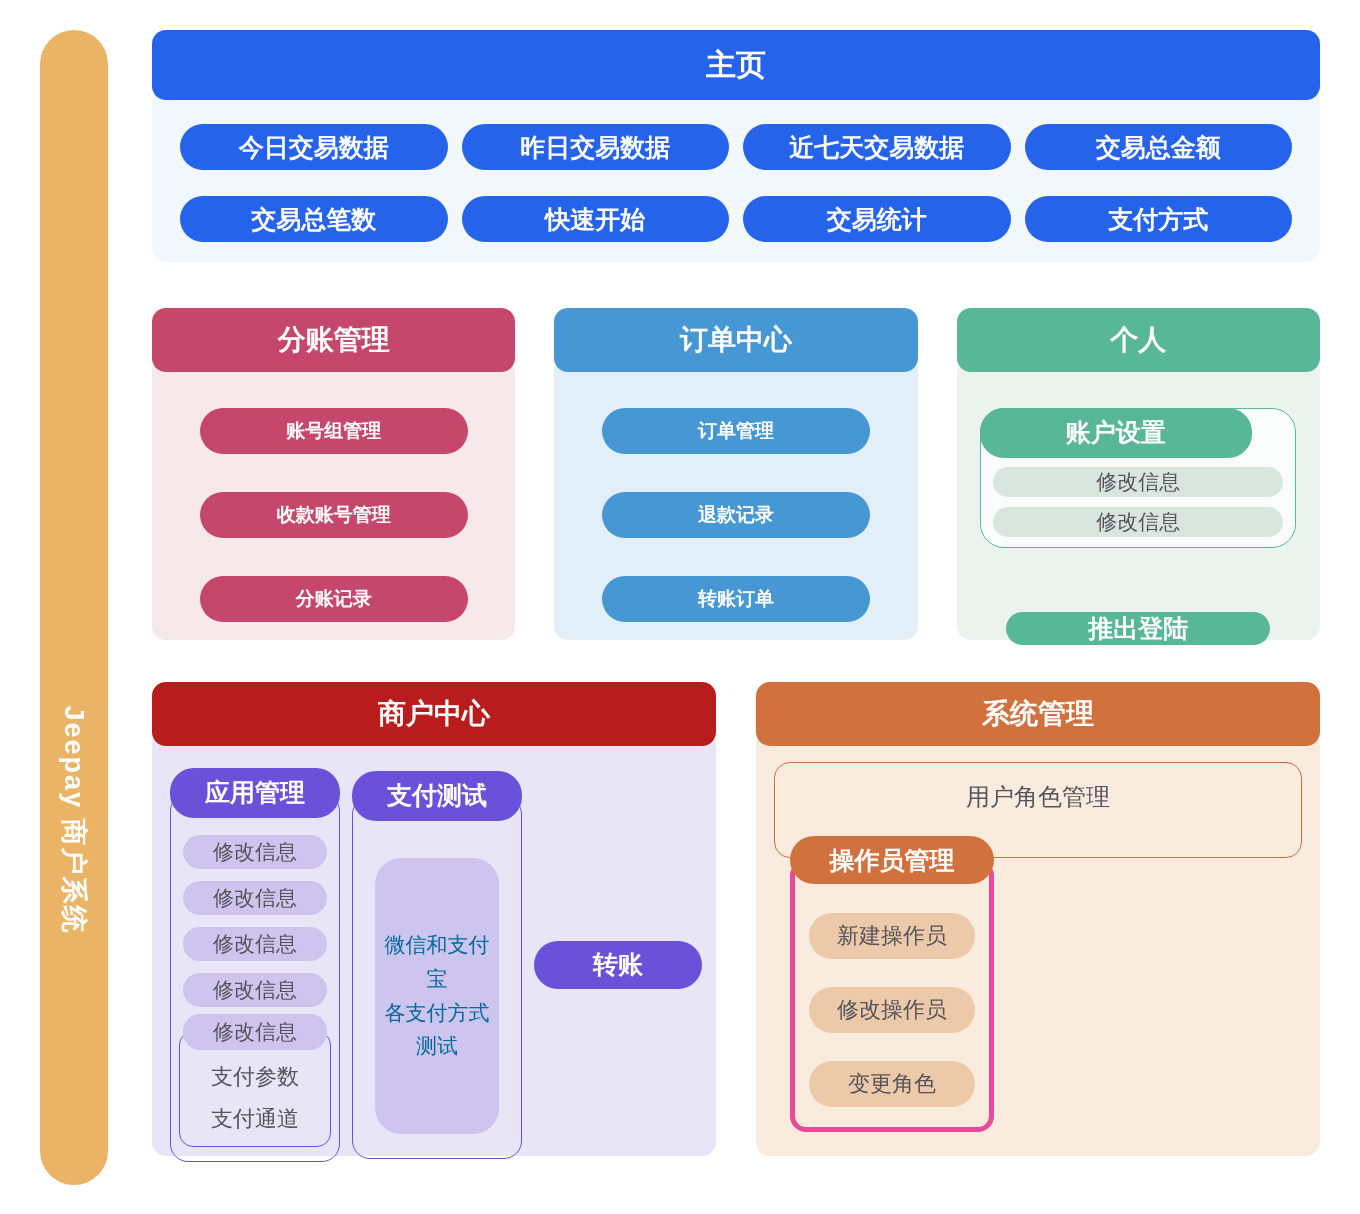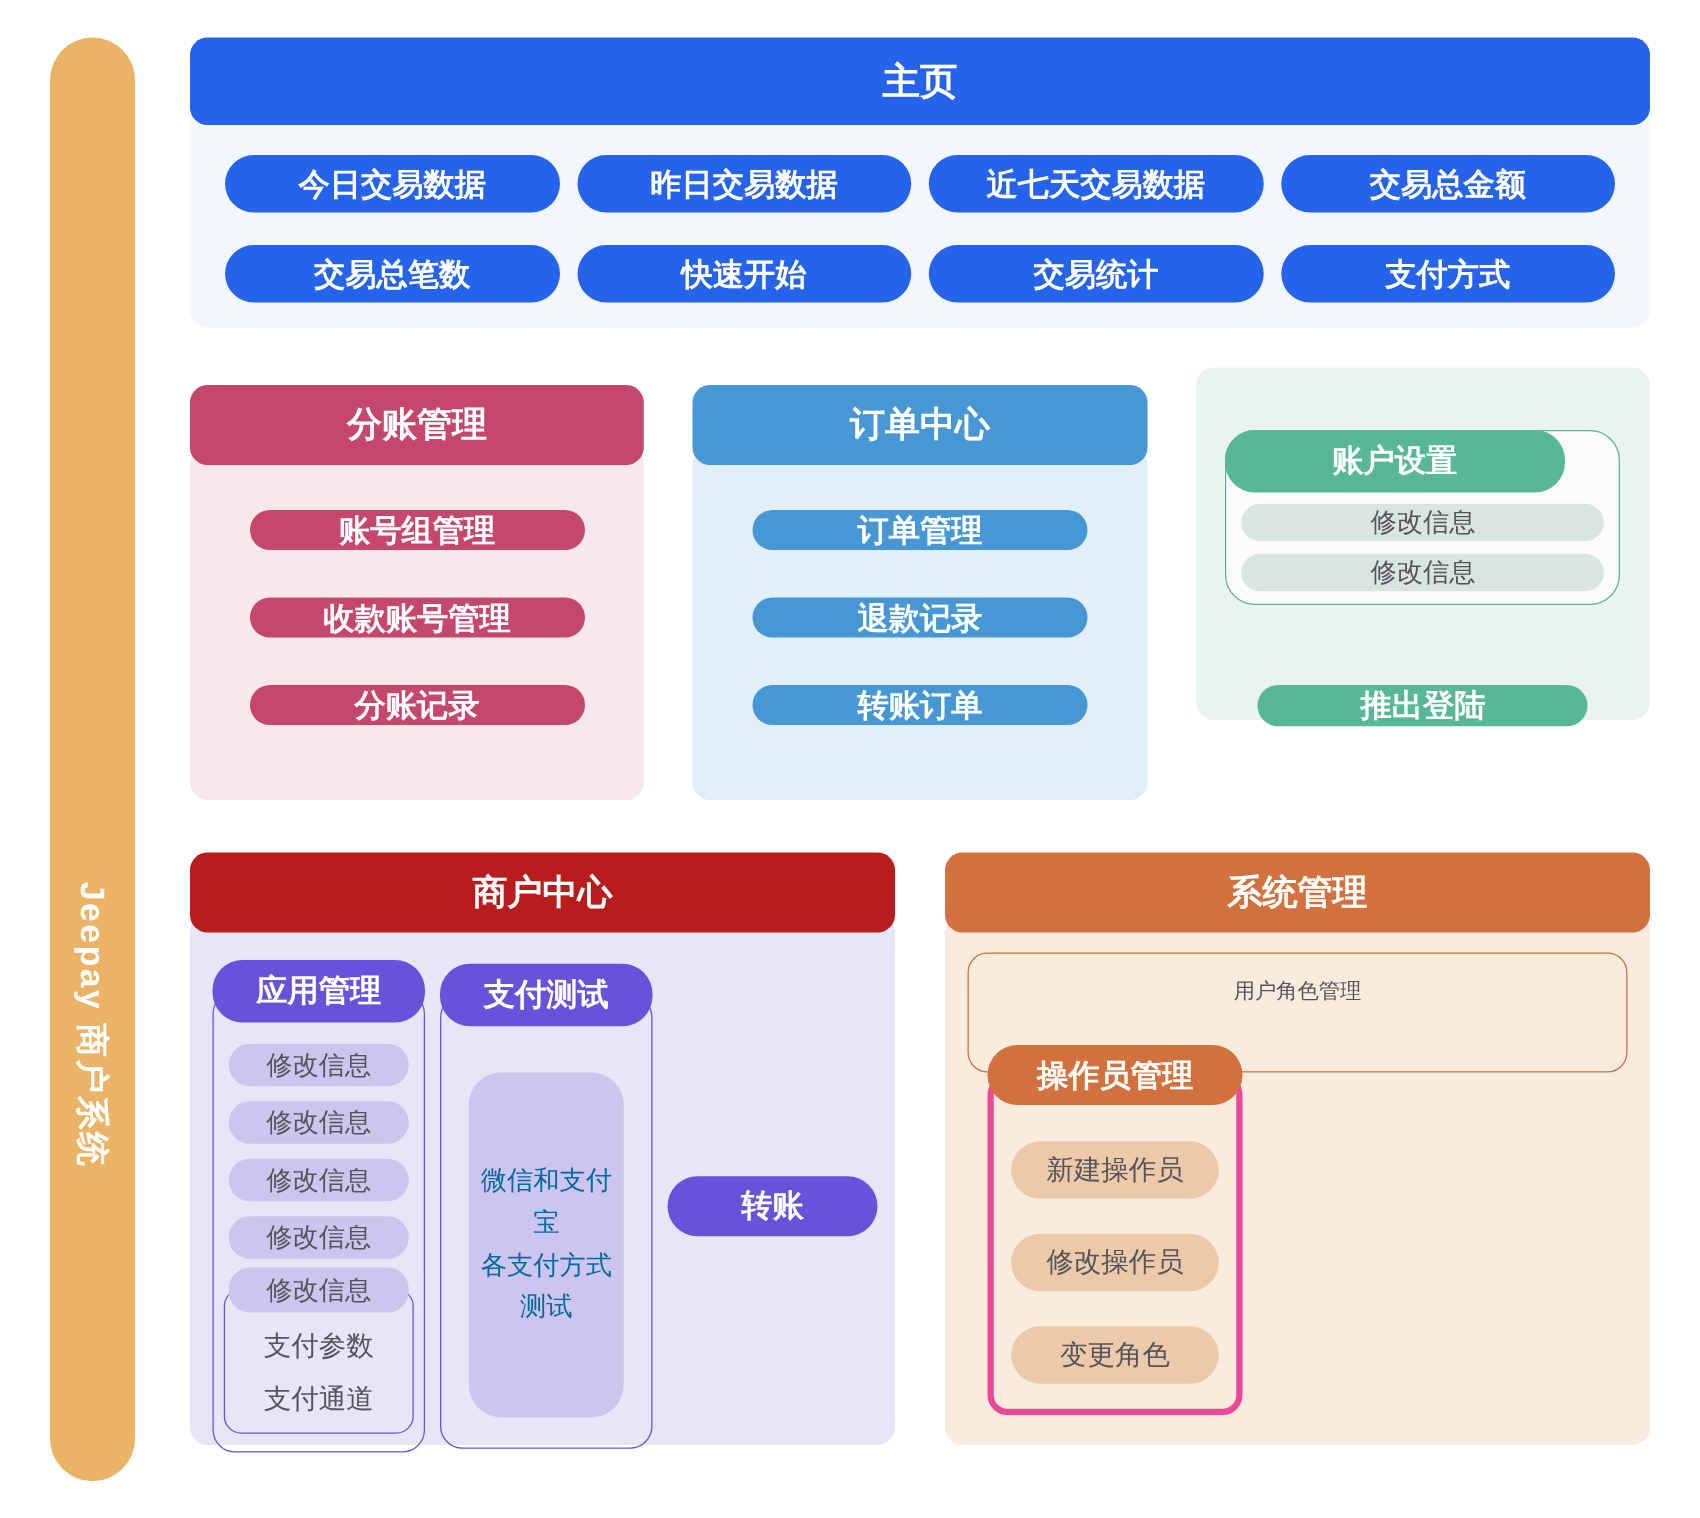--- a/index.html
+++ b/index.html
@@ -32,21 +32,21 @@
   .pill-row { display:flex; gap:14px; }
   .pill-row + .pill-row { margin-top:26px; }
   .pill-row .pill { flex:1; height:46px; font-size:25px; background:#2563EB; border-radius:23px; }
 
   
   .row-mid { margin-top:46px; display:flex; gap:39px; }
   .row-mid .sec { flex:1; }
   .row-mid .sec-head { height:64px; font-size:28px; }
   .row-mid .sec-body { height:282px; display:flex; flex-direction:column; align-items:center;
                        padding-top:50px; gap:38px; }
-  .node-pill { width:268px; height:32px; font-size:25px; font-weight:600; border-radius:23px; }
+  .node-pill { width:268px; height:46px; font-size:19px; font-weight:600; border-radius:23px; }
 
   .ledger-head { background:#C5486C; }
   .ledger-body { background:#F6E8EB; }
   .ledger-body .node-pill { background:#C5486C; }
 
   .orders-head { background:#4697D3; }
   .orders-body { background:#E2EFF8; }
   .orders-body .node-pill { background:#4697D3; }
 
   .personal-head { background:#58B796; }
@@ -81,21 +81,21 @@
   .nested-head { position:absolute; top:-18px; left:3px; right:3px; height:36px; margin:0; }
   .nested-item { text-align:center; line-height:42px; font-size:22px; color:#55545C; }
   .paytest-block { margin:20px 10px 14px; height:276px; background:#CDC5ED; border-radius:26px;
                    display:flex; align-items:center; justify-content:center; text-align:center;
                    white-space:pre-line; font-size:21px; color:#0369a1; line-height:1.6; }
   .transfer-pill { width:168px; height:48px; background:#6A51DA; font-size:25px; }
 
   .system-head { background:#D1713E; }
   .system-body { background:#F9ECDF; padding:30px 18px 0; }
   .userrole-box { border:1px solid #CE6E3A; border-radius:16px; height:96px; padding-top:18px;
-                  text-align:center; font-size:17px; color:#55545C; }
+                  text-align:center; font-size:24px; color:#55545C; }
   .sys-cols { display:flex; gap:38px; margin-top:-22px; padding-left:16px; }
   .s-col { width:204px; position:relative; }
   .s-col-head { position:relative; z-index:2; height:48px; border-radius:24px; background:#D1713E;
                 font-size:25px; }
   .s-col-box { border:5px solid #ec4899; border-radius:16px; margin-top:-24px;
                padding:48px 14px 20px; display:flex; flex-direction:column; gap:28px; }
   .tan-pill { height:46px; border-radius:23px; background:#ECC9A9; color:#55545C;
               font-size:22px; font-weight:500; }
 </style>
 </head>
@@ -141,20 +141,21 @@
       <section class="sec">
         <div class="sec-head orders-head">订单中心</div>
         <div class="sec-body orders-body">
           <div class="pill node-pill">订单管理</div>
           <div class="pill node-pill">退款记录</div>
           <div class="pill node-pill">转账订单</div>
         </div>
       </section>
 
       <section class="sec">
+        <div class="sec-head personal-head">个人</div>
         <div class="sec-body personal-body">
           <div class="account-box">
             <div class="pill account-head">账户设置</div>
             <div class="account-items">
               <div class="pill sage-pill">修改信息</div>
               <div class="pill sage-pill">修改信息</div>
             </div>
           </div>
           <div class="pill logout-pill">推出登陆</div>
         </div>

